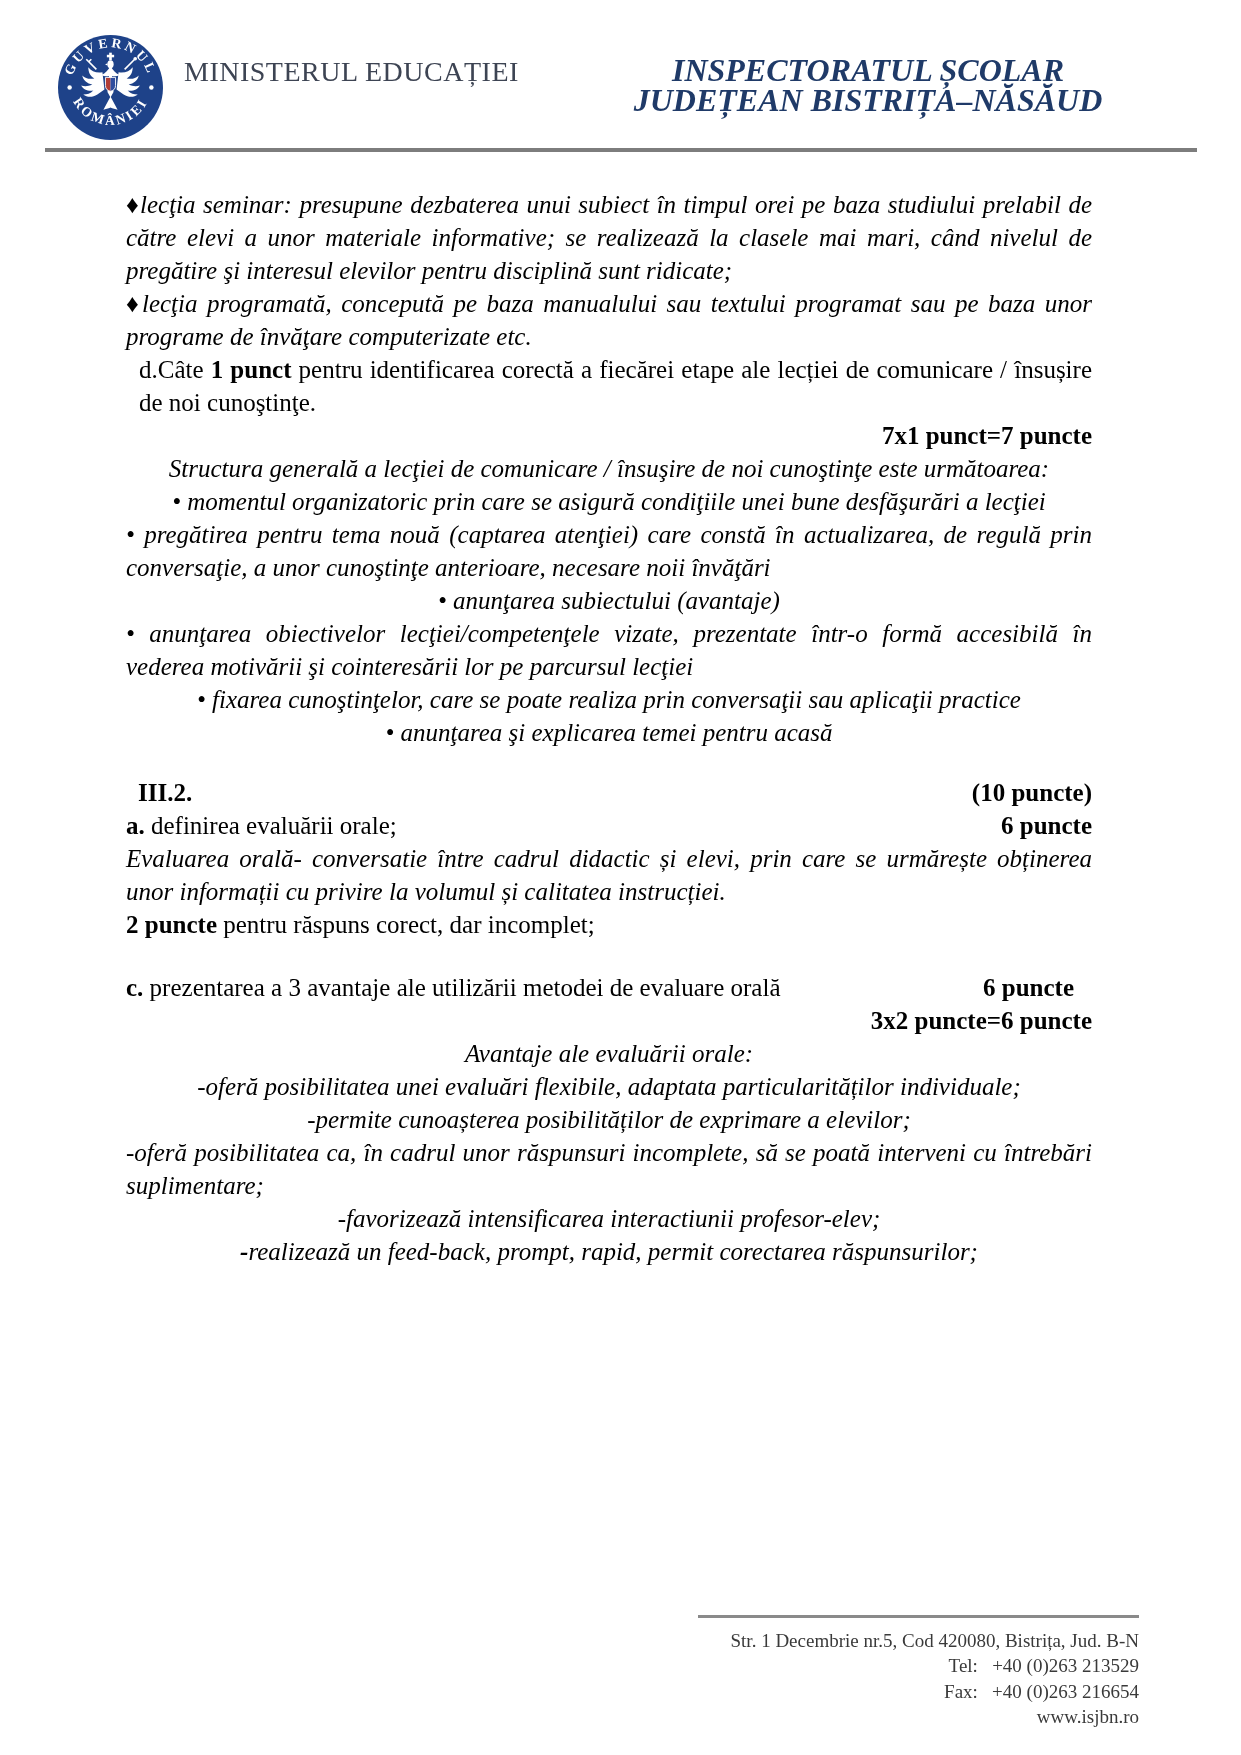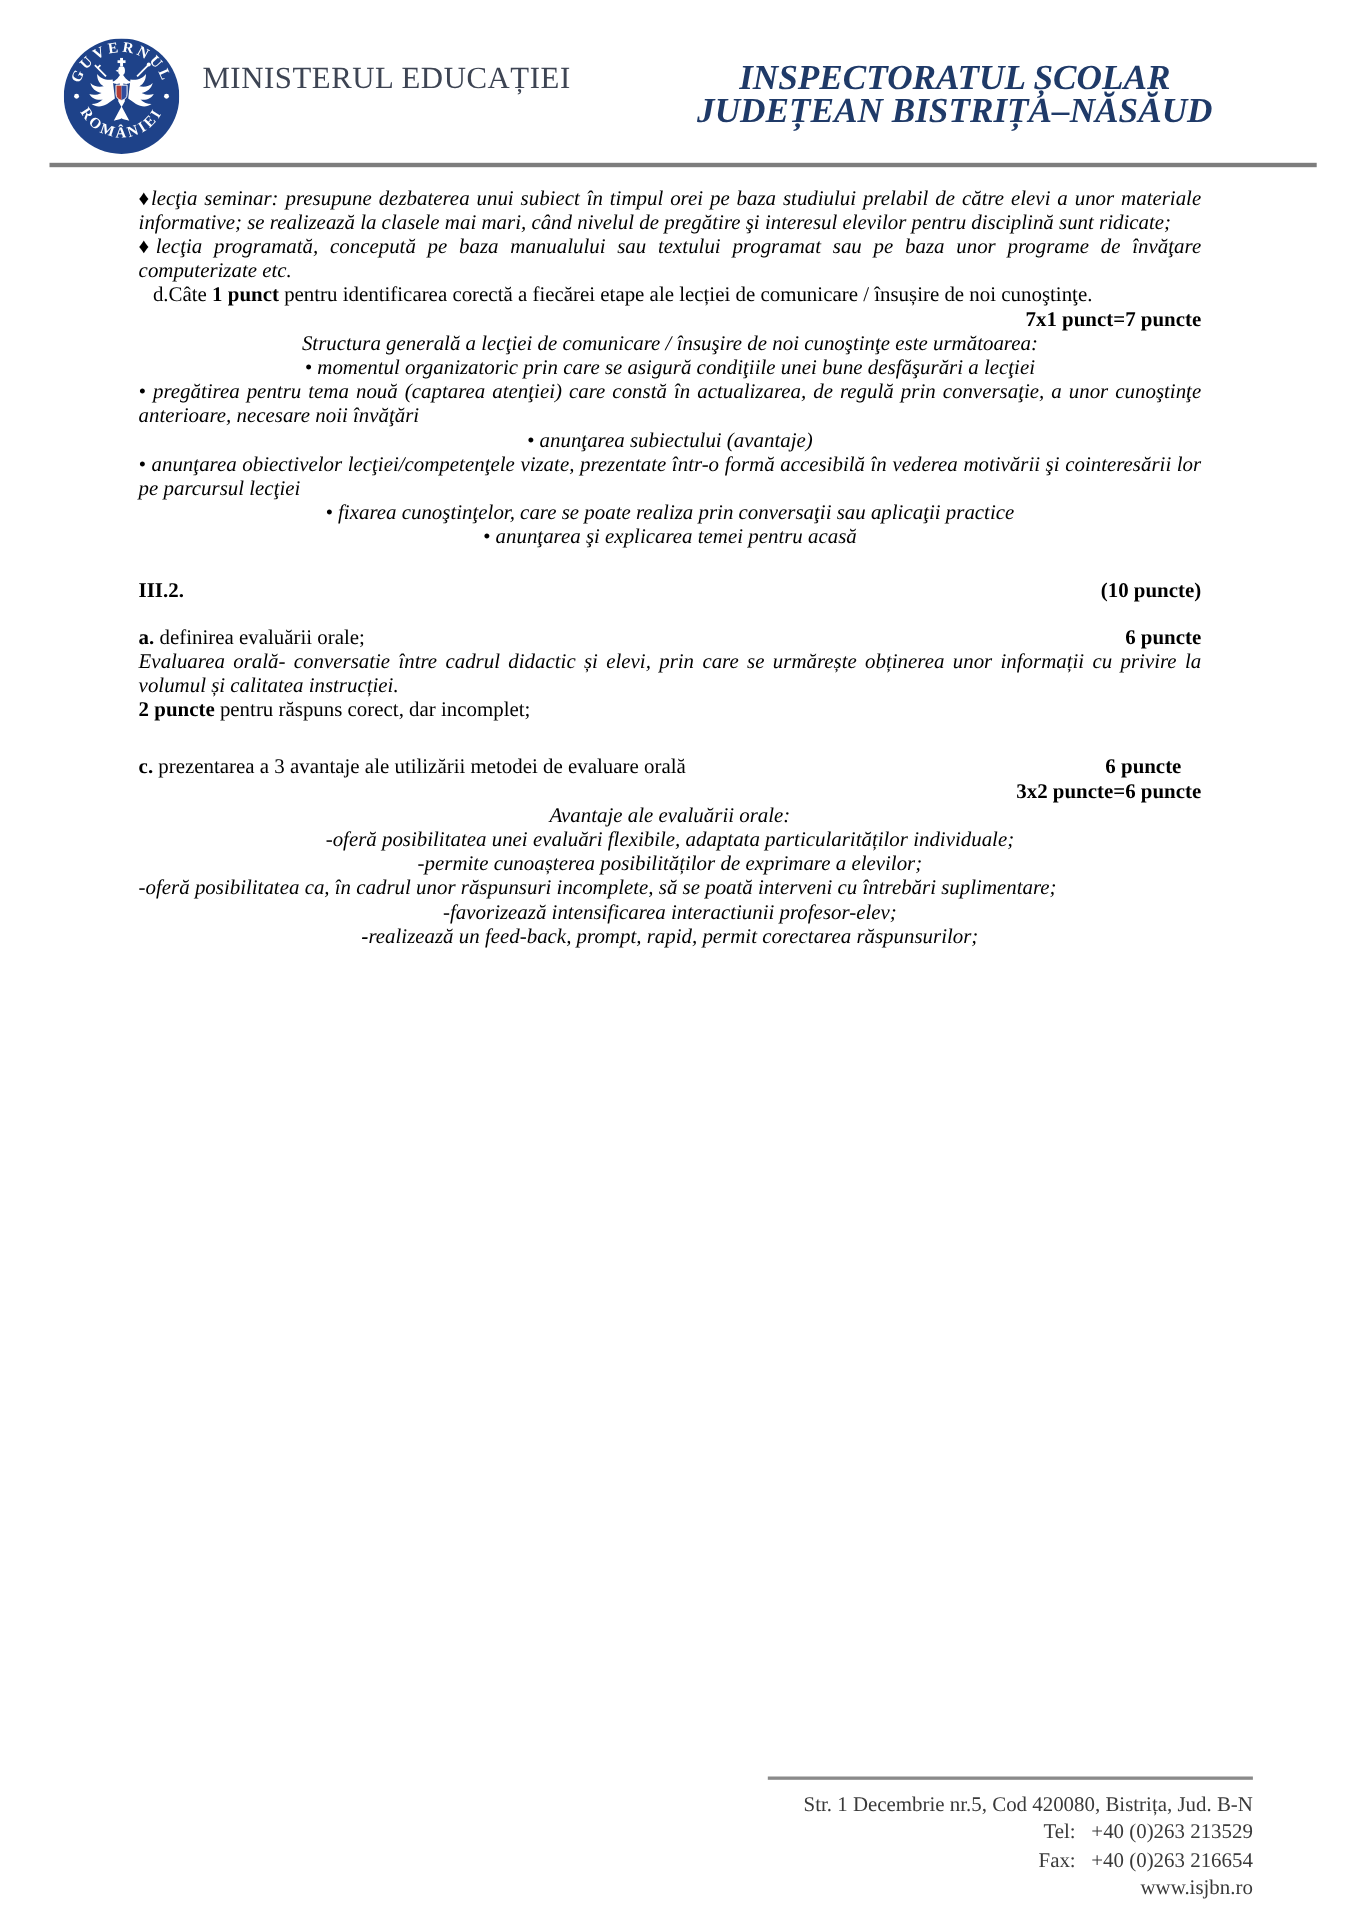--- a/index.html
+++ b/index.html
@@ -22,31 +22,31 @@
     position:absolute;left:618px;top:55px;width:500px;
     text-align:center;font-weight:bold;color:#1f3a68;
     font-size:32px;line-height:30px;font-style:italic;
   }
   .header-divider{
     position:absolute;left:45px;top:148px;width:1152px;height:4px;
     background:#7d7d7d;
   }
   
   .doc-body{
-    position:absolute;left:126px;top:170px;width:966px;
-    font-size:19px;line-height:22px;
+    position:absolute;left:126px;top:188px;width:966px;
+    font-size:25px;line-height:33px;
   }
   .doc-body p{margin:0;}
   .it{font-style:italic;text-align:center;}
   .just{text-align:justify;}
   .b{font-weight:bold;}
   .p-item-d{margin-top:13px;padding-left:13px;}
   .line-right{text-align:right;font-weight:bold;}
-  .row{display:flex;justify-content:space-between;align-items:baseline;margin-top:20px;}
-  .row-iii2{margin-top:27px;}
+  .row{display:flex;justify-content:space-between;align-items:baseline;}
+  .row-iii2{margin-top:27px;margin-left:12px;}
   .p-evaluare{margin-top:31px;}
   .row-c{margin-top:30px;}
   .p-av-title{margin-top:46px;}
   .pts-inset{padding-right:18px;}
   
   .footer-divider{
     position:absolute;left:698px;top:1615px;width:441px;height:3px;
     background:#8a8a8a;
   }
   .footer-text{

